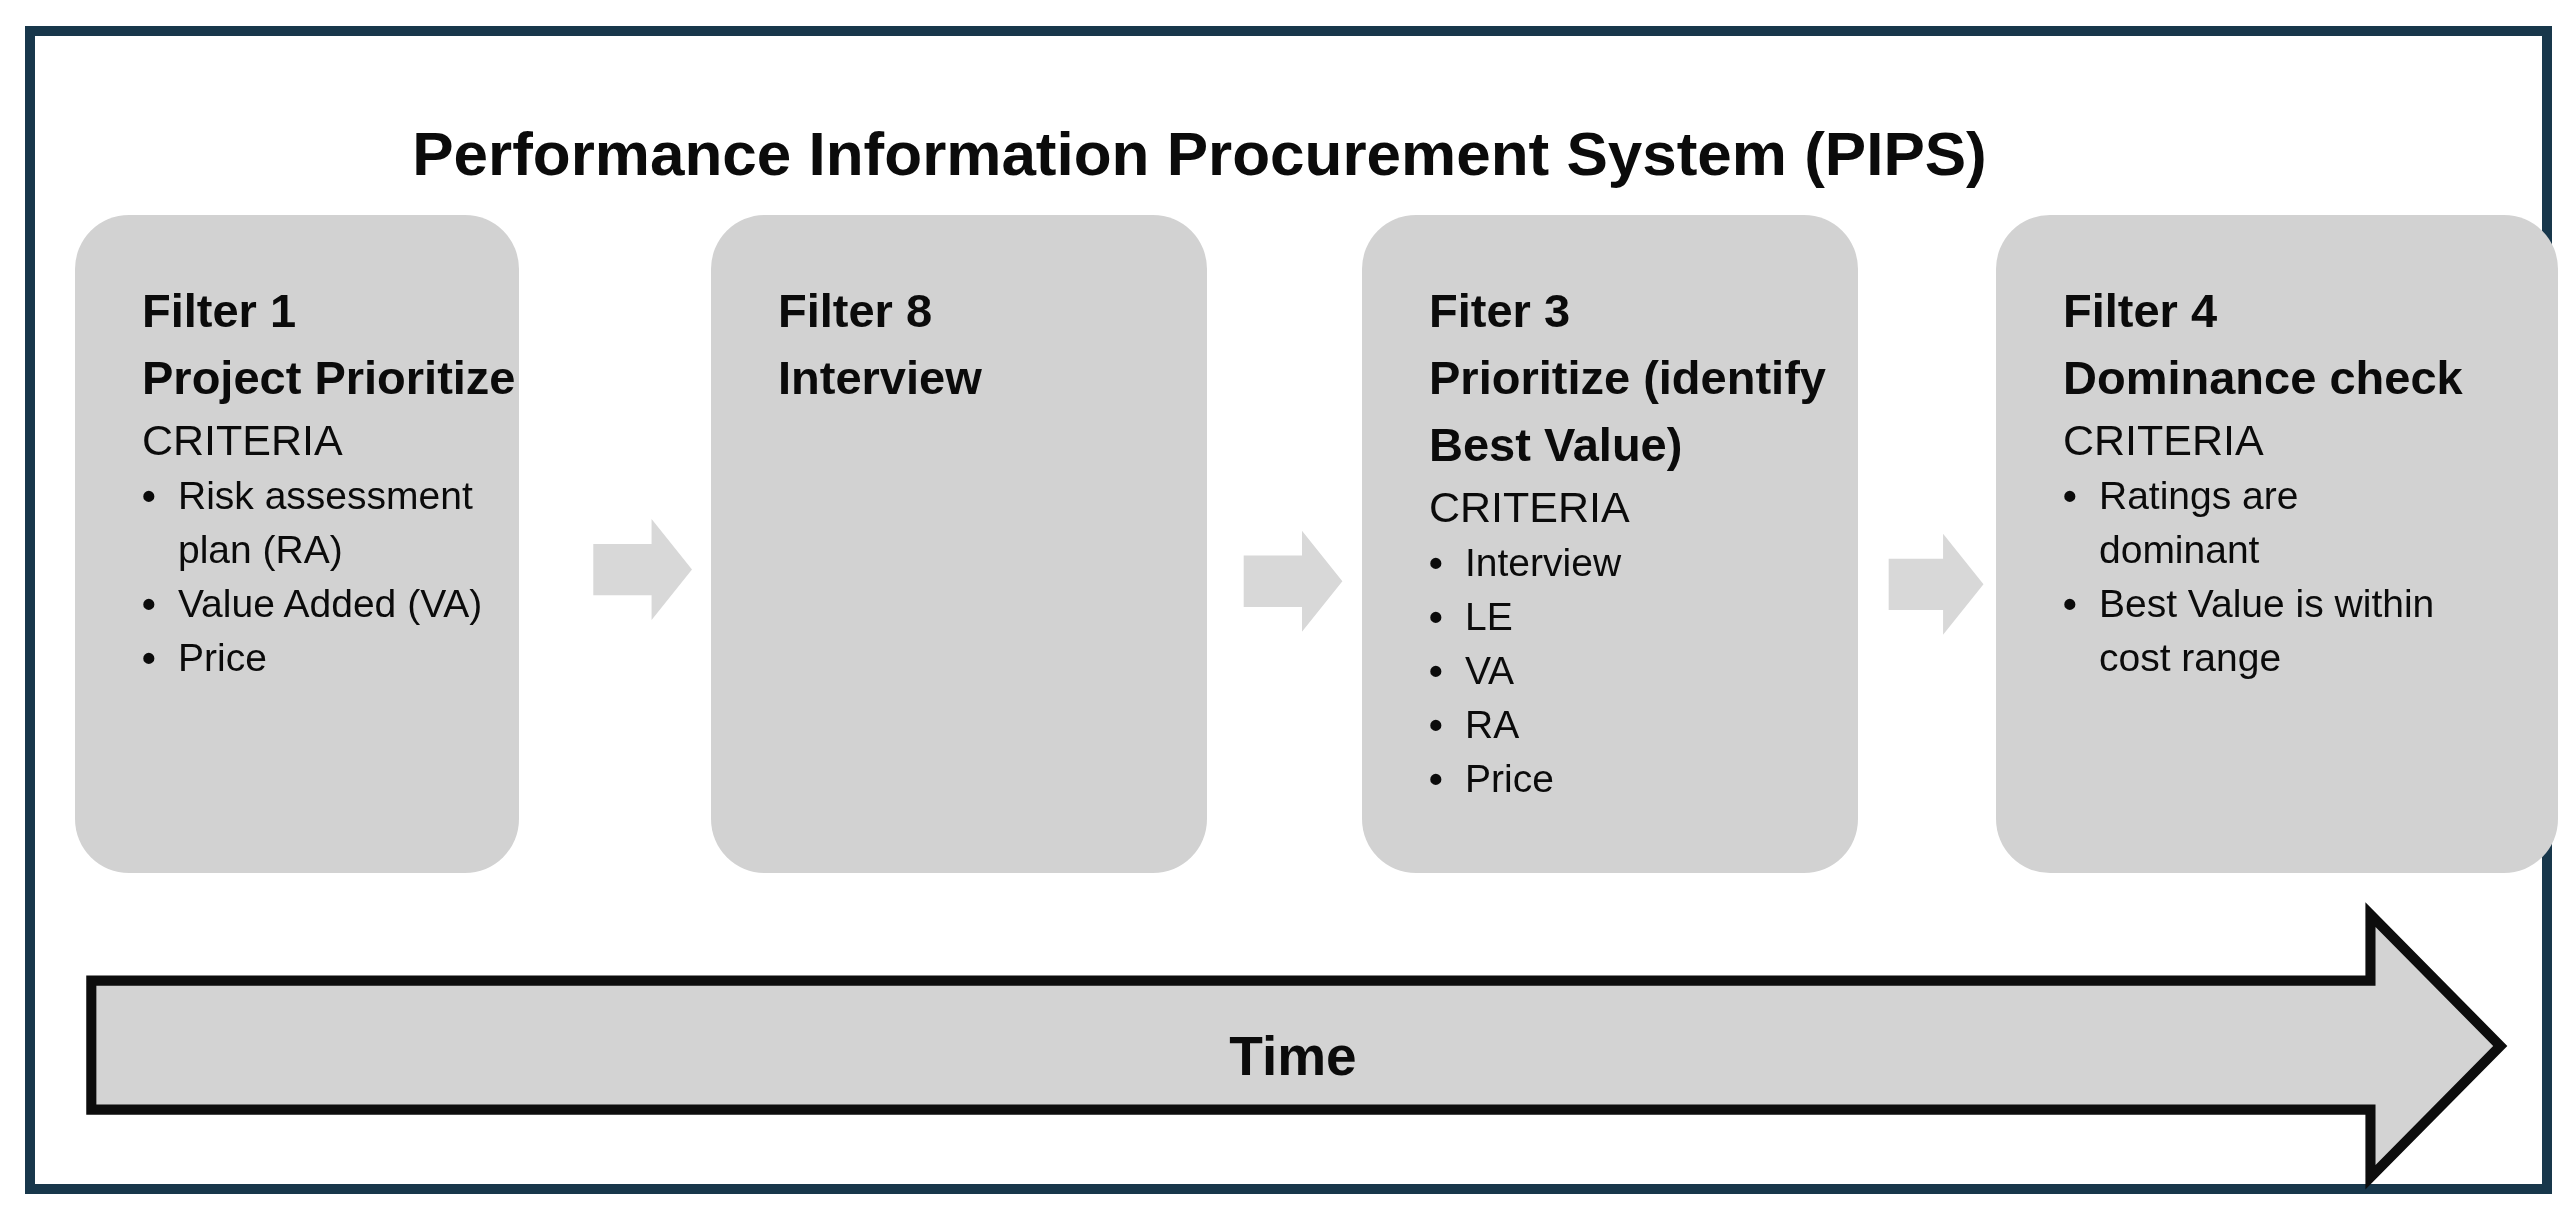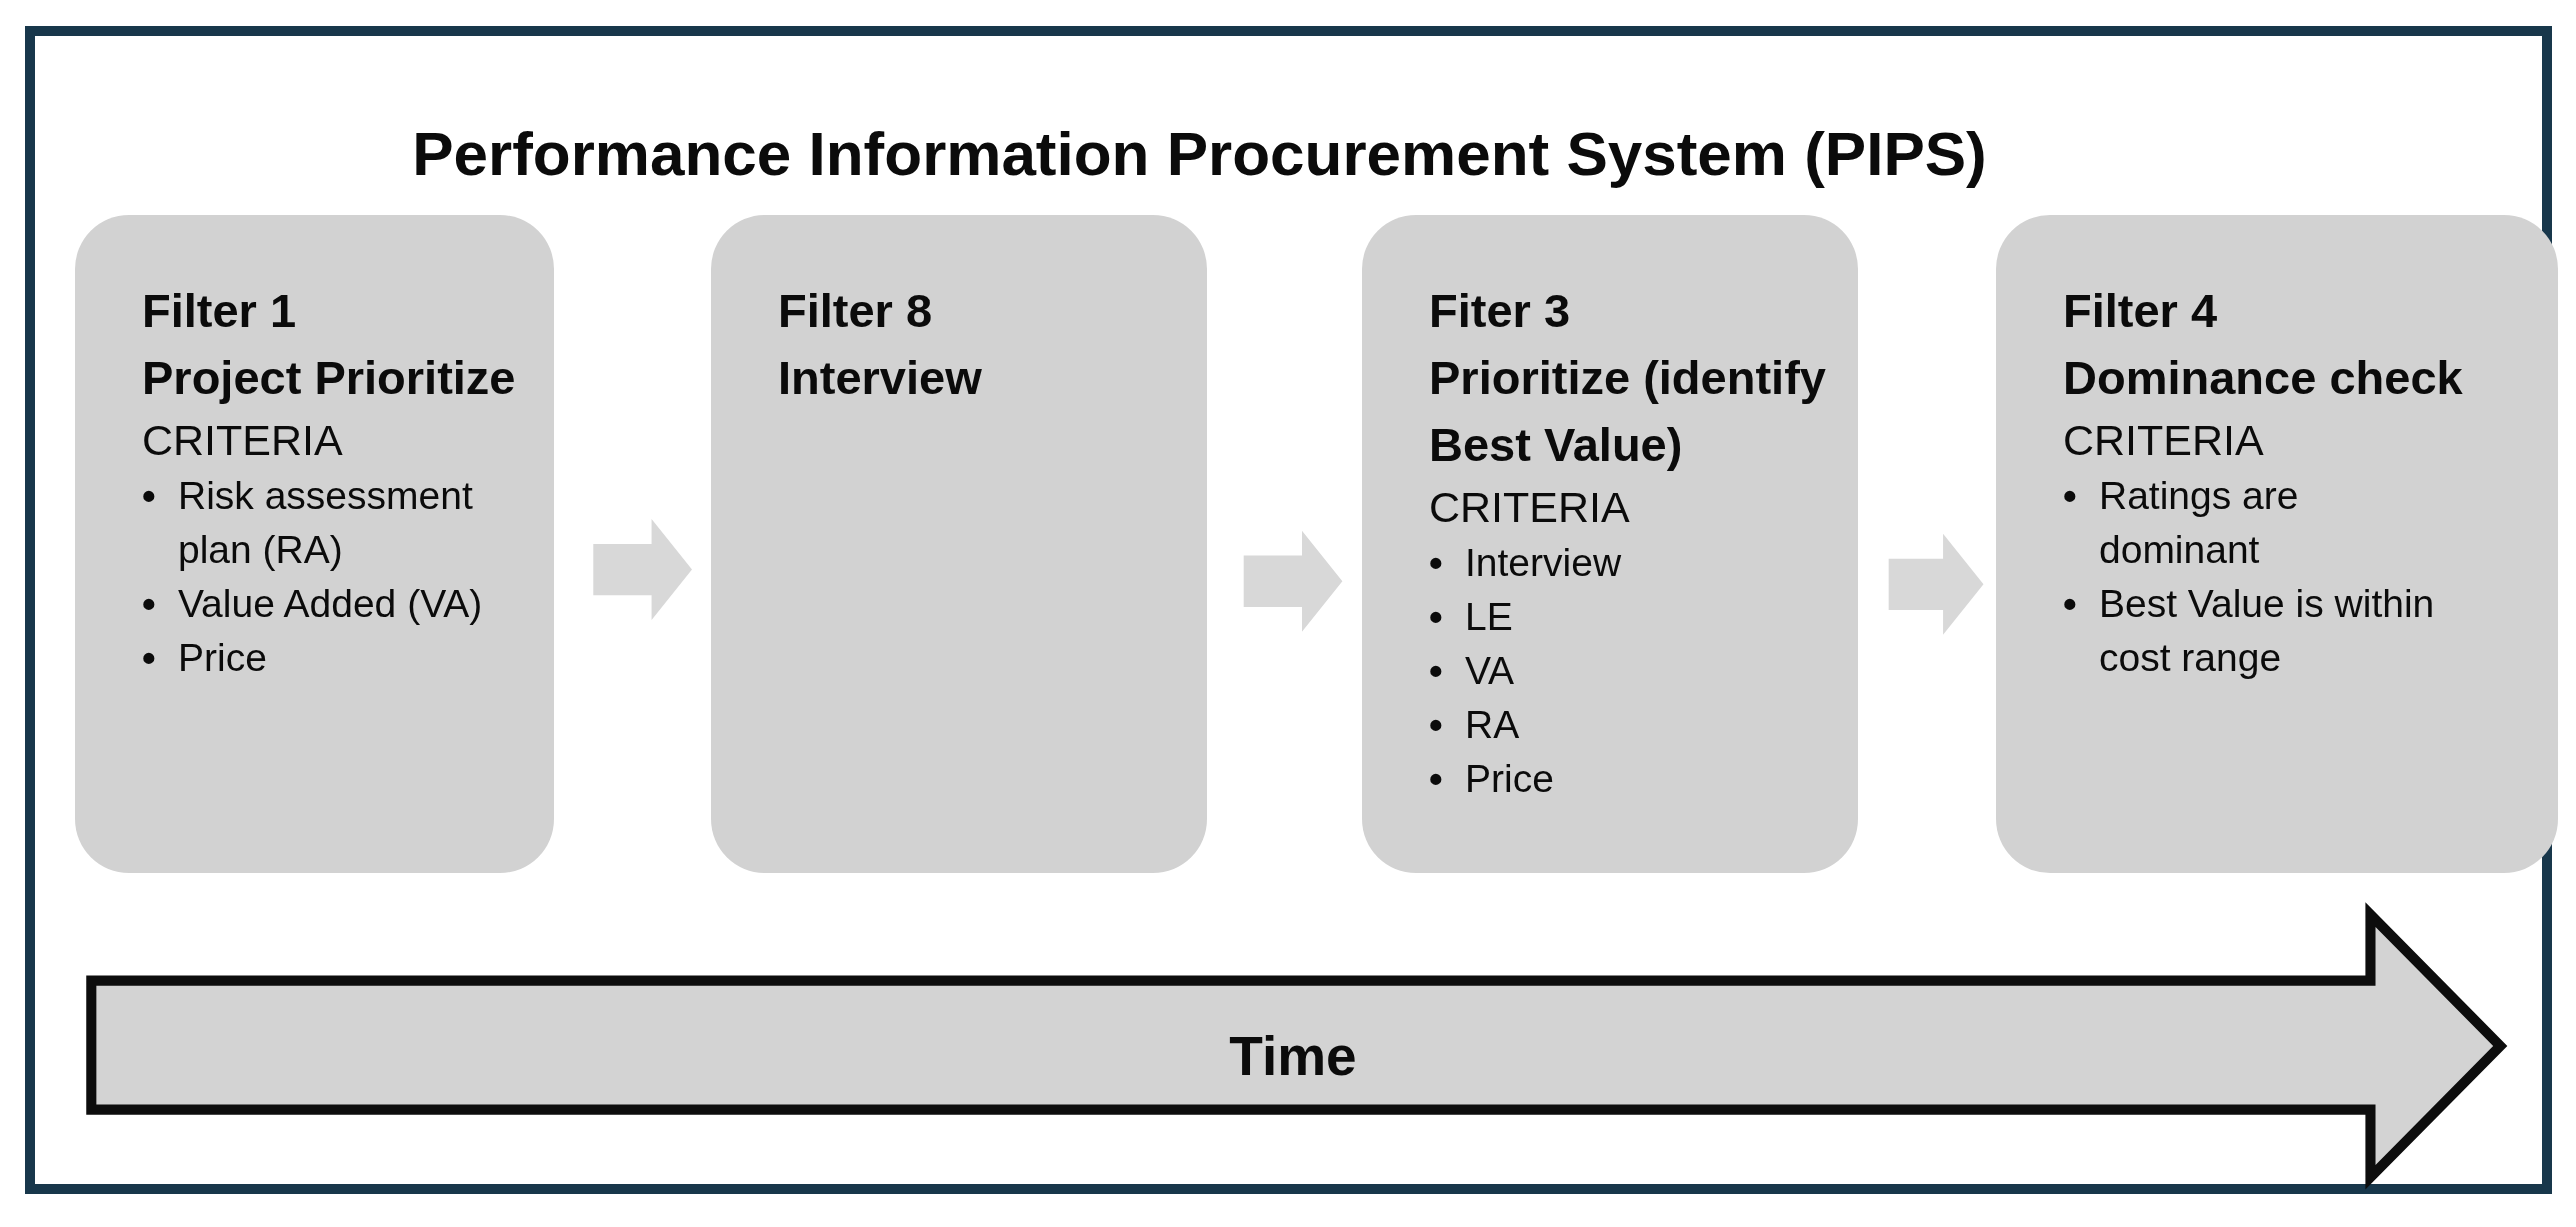--- a/index.html
+++ b/index.html
@@ -21,21 +21,21 @@
   }
   .title{
     position:absolute;left:25px;top:80px;width:2349px;
     text-align:center;font-size:62px;font-weight:bold;line-height:75px;
     letter-spacing:0px;white-space:pre;margin-top:36px;
   }
   .filter-box{
     position:absolute;top:215px;height:658px;background:var(--box-fill);
     border-radius:54px;box-sizing:border-box;padding:62px 15.5px 0 67px;
   }
-  .box-1{left:75px;width:479px;}
+  .box-1{left:75px;width:444px;}
   .box-2{left:711px;width:496px;}
   .box-3{left:1362px;width:496px;}
   .box-4{left:1996px;width:562px;}
   .box-label{
     font-size:47px;font-weight:bold;line-height:67px;white-space:pre;
   }
   .box-name{
     font-size:47px;font-weight:bold;line-height:67px;white-space:pre;
   }
   .box-criteria{

